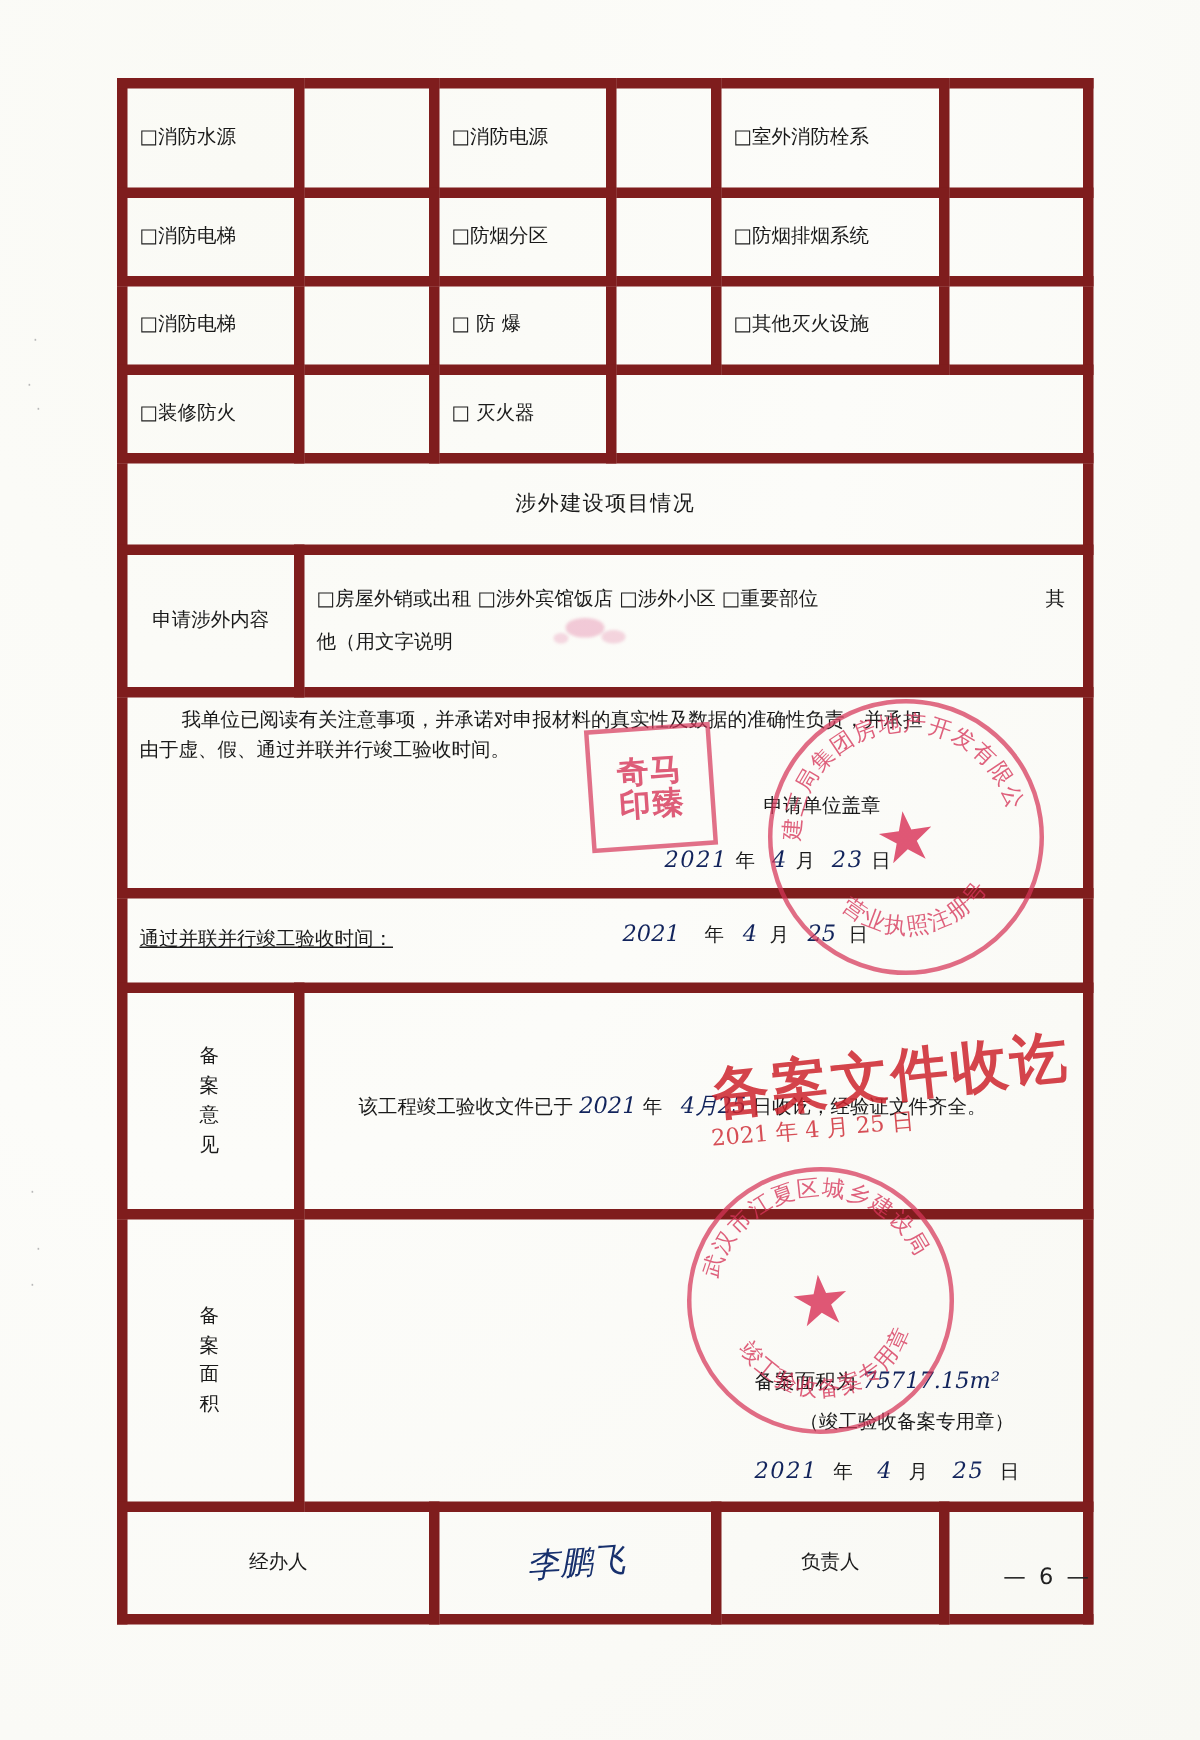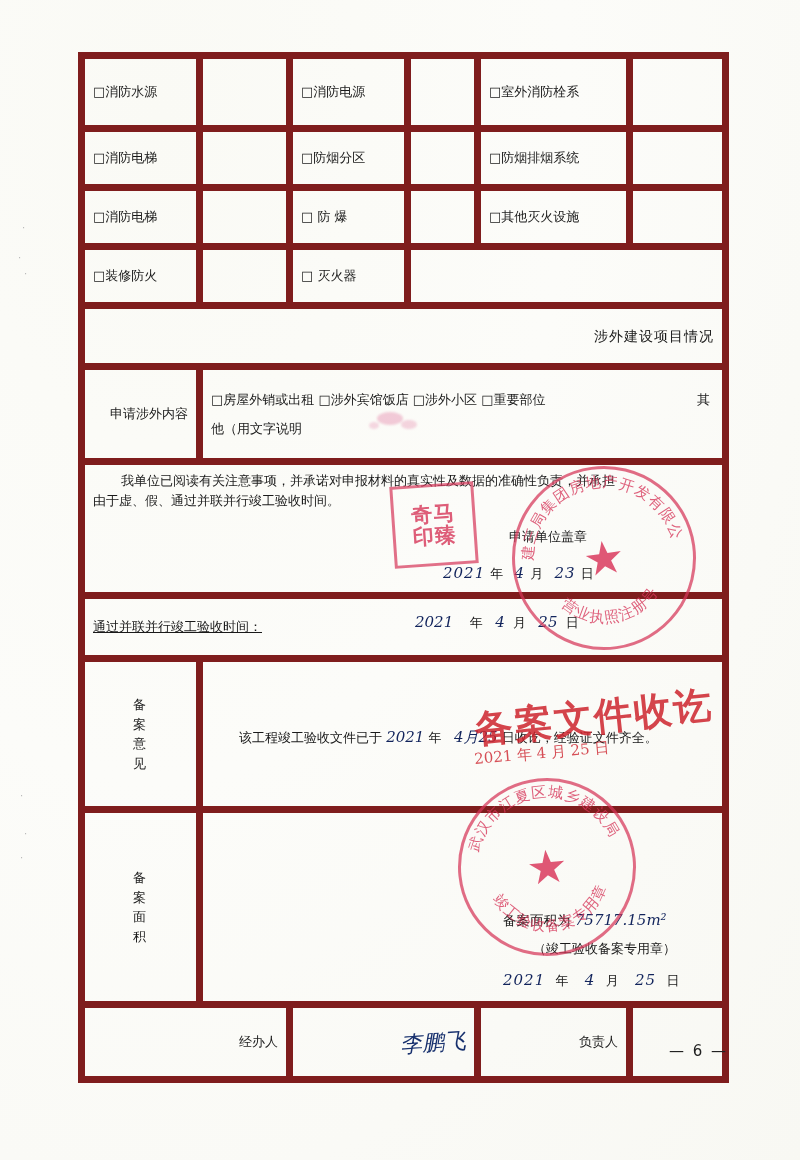--- a/index.html
+++ b/index.html
@@ -38,21 +38,21 @@
   }
   .form-table td {
     border: 7px solid #7f1d1d;
     font-size: 13px;
     line-height: 1.5;
     padding: 6px 8px;
     vertical-align: middle;
     color: #1a1a1a;
   }
   .cb { white-space: nowrap; }
-  .center { text-align: right; }
+  .center { text-align: center; }
   .vert {
     text-align: center;
     letter-spacing: 2px;
     line-height: 2.0;
     font-size: 13px;
   }
   .vert span { display: block; }
   .blank { }
   .pledge {
     font-size: 13.5px;

